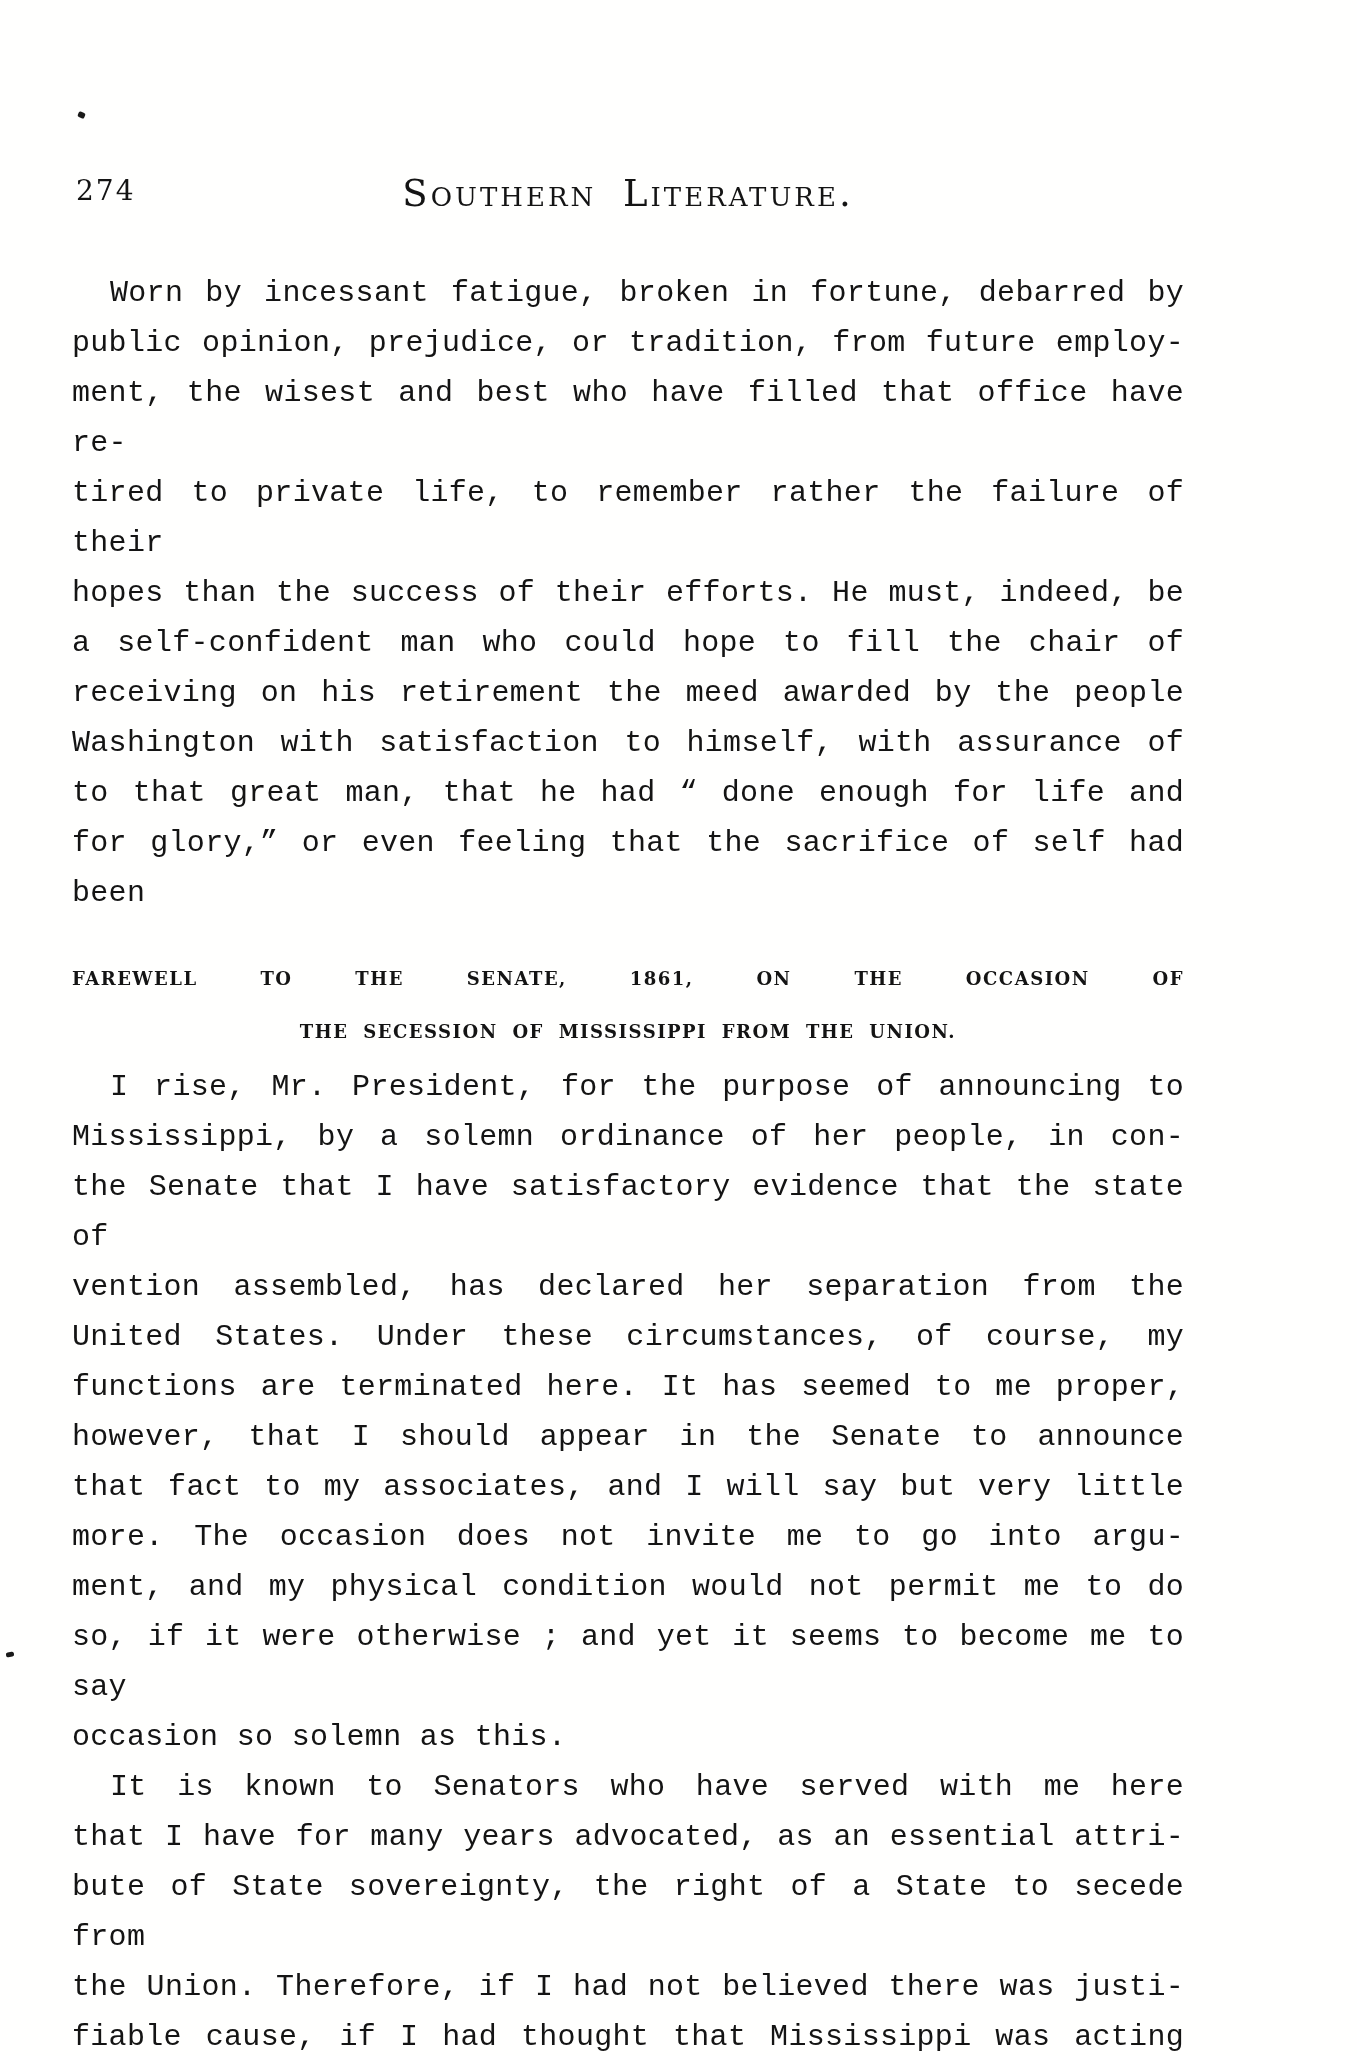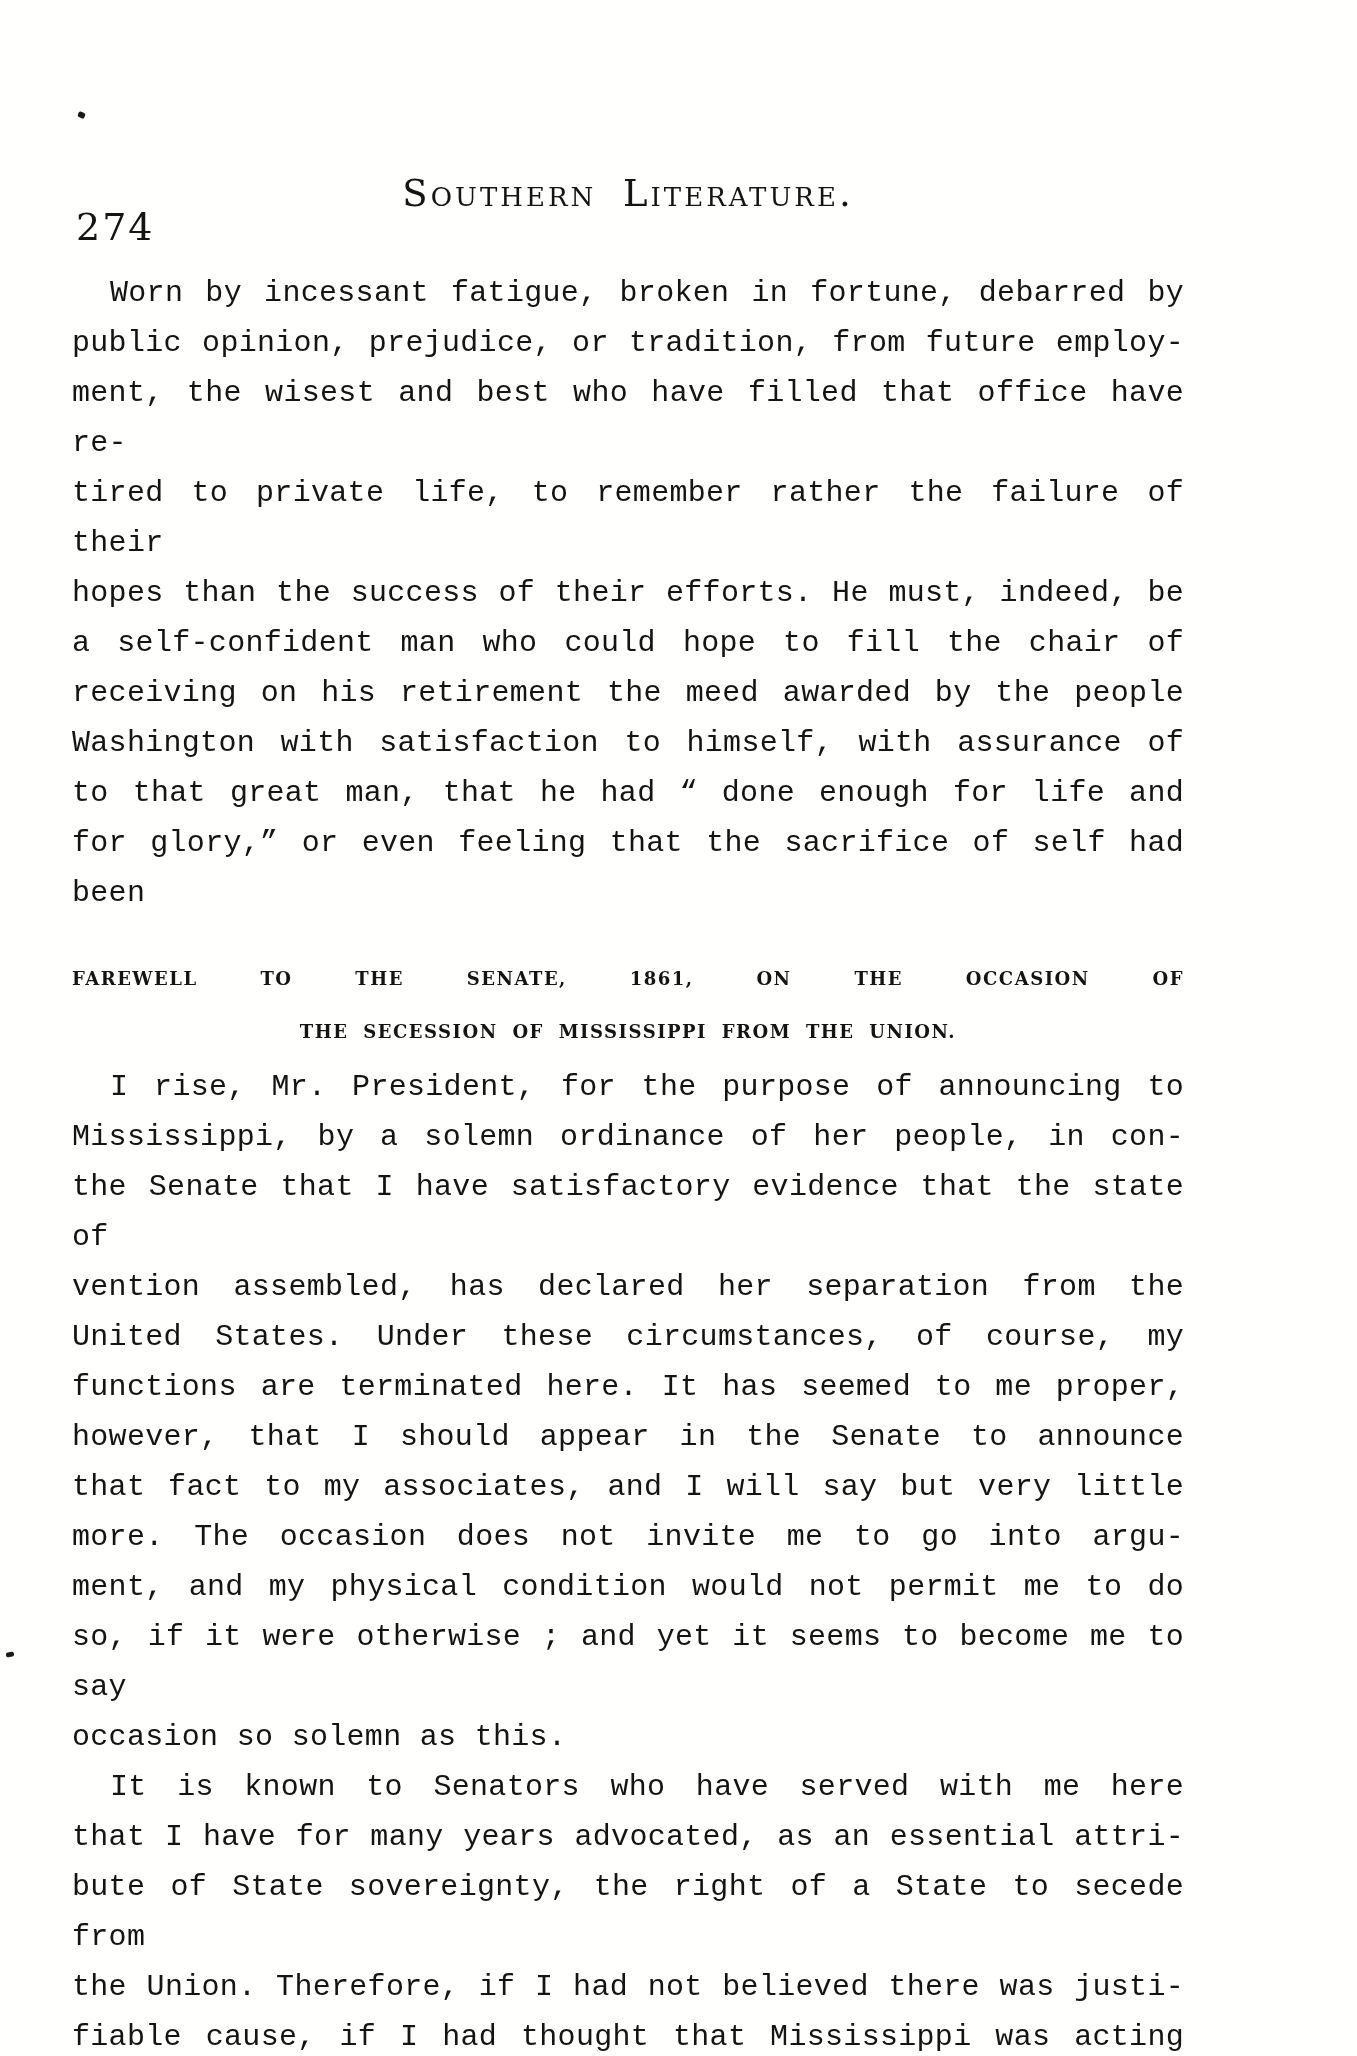--- a/index.html
+++ b/index.html
@@ -25,23 +25,22 @@
     position: absolute;
     top: 172px;
     left: 72px;
     width: 1112px;
     height: 48px;
   }
   .page-num {
     position: absolute;
     left: 4px;
     top: 2px;
-    font-size: 38px;
+    font-size: 28px;
     letter-spacing: 2px;
-    margin-top: 31px;
   }
   .running-title {
     position: absolute;
     left: 0;
     right: 0;
     top: 0;
     text-align: center;
     font-variant: small-caps;
     font-size: 37px;
     letter-spacing: 3px;

